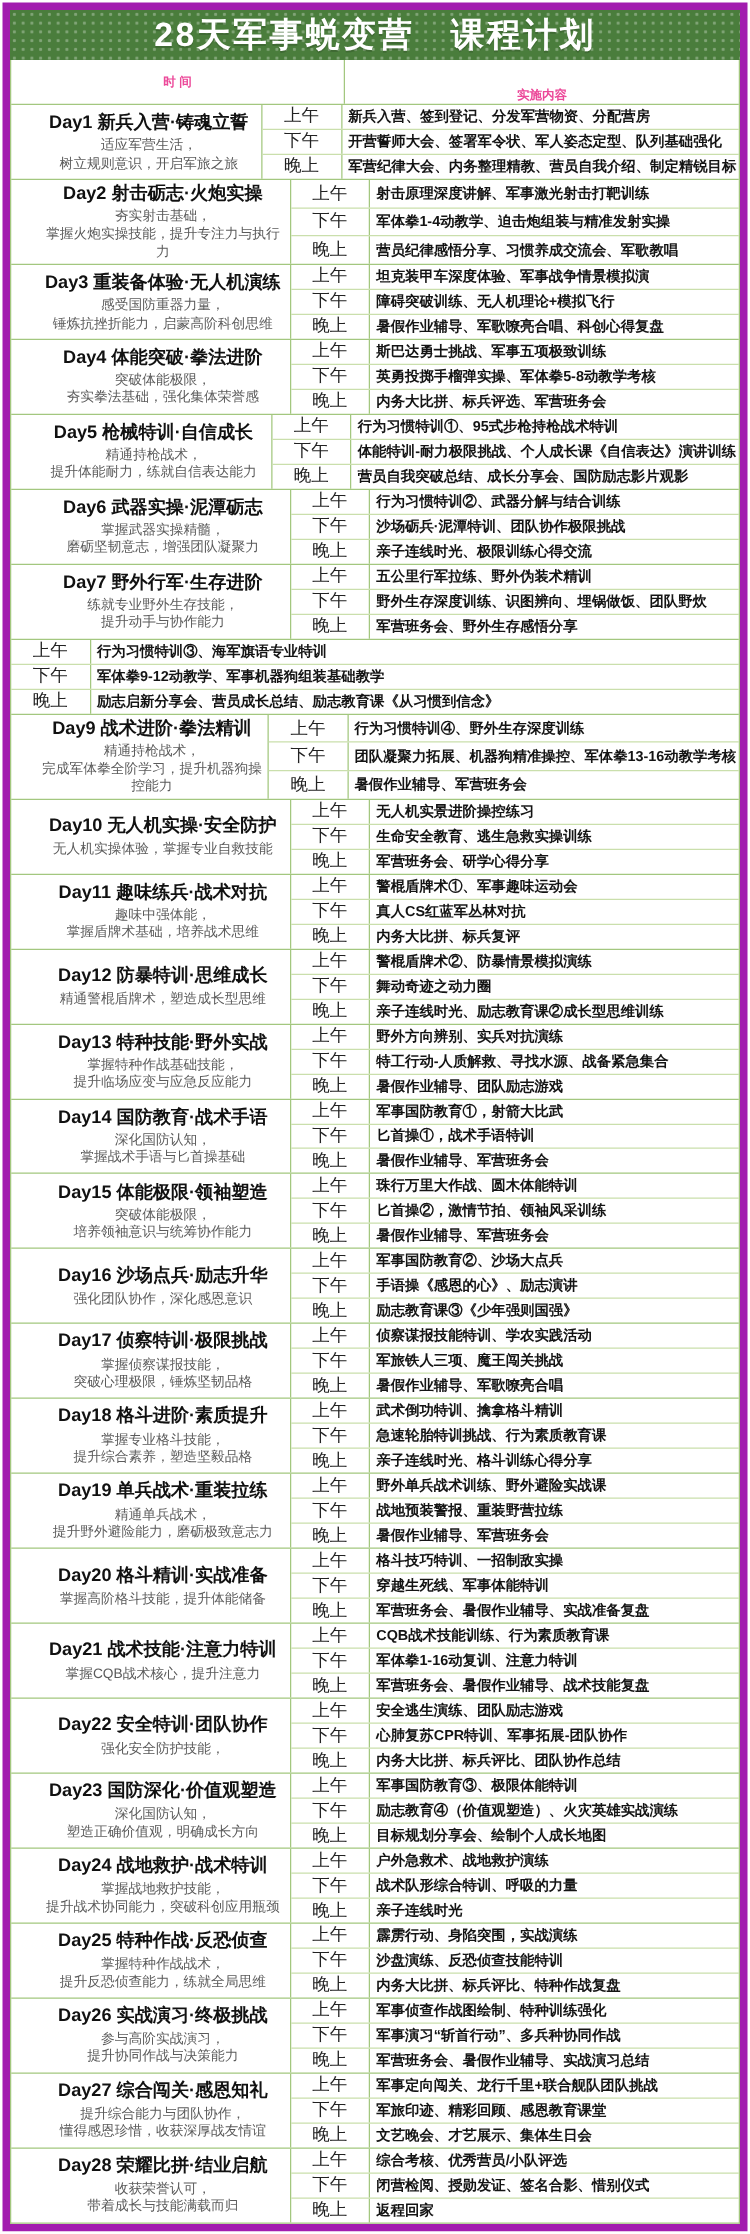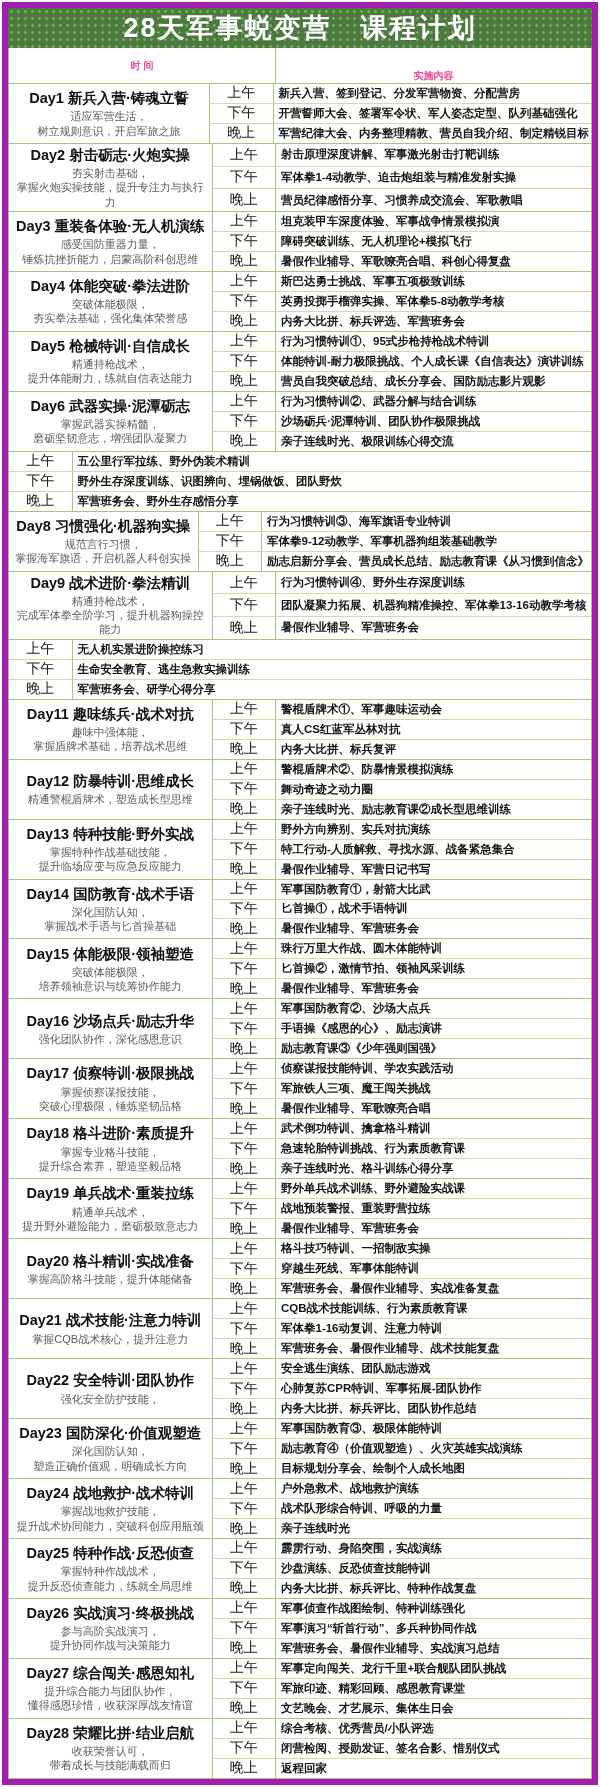--- a/index.html
+++ b/index.html
@@ -51,20 +51,21 @@
     border-bottom: 1.5px solid #a3c77f;
   }
   .day-block:last-child { border-bottom: none; }
   .day-cell {
     width: 203.5px;
     border-right: 1.5px solid #a3c77f;
     display: flex; flex-direction: column;
     align-items: center; justify-content: center;
     padding: 2px 4px;
     text-align: center;
+    margin-left: 20px;
   }
   .day-title {
     font-weight: bold; font-size: 14.5px; color: #111;
     line-height: 1.25; white-space: nowrap;
   }
   .day-desc {
     font-size: 11px; color: #5b5b5b; line-height: 1.3; margin-top: 2px;
   }
   .rows { flex: 1; display: flex; flex-direction: column; }
   .row { flex: 1; display: flex; border-bottom: 1px solid #cadfac; min-height: 0; }
@@ -232,44 +233,44 @@
               <div class="content">沙场砺兵·泥潭特训、团队协作极限挑战</div>
             </div>
             <div class="row">
               <div class="time">晚上</div>
               <div class="content">亲子连线时光、极限训练心得交流</div>
             </div>
           </div>
   </div>
 
   <div class="day-block">
+    <div class="day-cell">
+      <div class="day-title">Day7 野外行军·生存进阶</div>
+      <div class="day-desc">
+              <div>练就专业野外生存技能，</div>
+              <div>提升动手与协作能力</div>
+            </div>
+    </div>
     <div class="rows">
             <div class="row">
               <div class="time">上午</div>
               <div class="content">五公里行军拉练、野外伪装术精训</div>
             </div>
             <div class="row">
               <div class="time">下午</div>
               <div class="content">野外生存深度训练、识图辨向、埋锅做饭、团队野炊</div>
             </div>
             <div class="row">
               <div class="time">晚上</div>
               <div class="content">军营班务会、野外生存感悟分享</div>
             </div>
           </div>
   </div>
 
   <div class="day-block">
-    <div class="day-cell">
-      <div class="day-title">Day8 习惯强化·机器狗实操</div>
-      <div class="day-desc">
-              <div>规范言行习惯，</div>
-              <div>掌握海军旗语，开启机器人科创实操</div>
-            </div>
-    </div>
     <div class="rows">
             <div class="row">
               <div class="time">上午</div>
               <div class="content">行为习惯特训③、海军旗语专业特训</div>
             </div>
             <div class="row">
               <div class="time">下午</div>
               <div class="content">军体拳9-12动教学、军事机器狗组装基础教学</div>
             </div>
             <div class="row">
@@ -297,20 +298,26 @@
               <div class="content">团队凝聚力拓展、机器狗精准操控、军体拳13-16动教学考核</div>
             </div>
             <div class="row">
               <div class="time">晚上</div>
               <div class="content">暑假作业辅导、军营班务会</div>
             </div>
           </div>
   </div>
 
   <div class="day-block">
+    <div class="day-cell">
+      <div class="day-title">Day10 无人机实操·安全防护</div>
+      <div class="day-desc">
+              <div>无人机实操体验，掌握专业自救技能</div>
+            </div>
+    </div>
     <div class="rows">
             <div class="row">
               <div class="time">上午</div>
               <div class="content">无人机实景进阶操控练习</div>
             </div>
             <div class="row">
               <div class="time">下午</div>
               <div class="content">生命安全教育、逃生急救实操训练</div>
             </div>
             <div class="row">
@@ -379,21 +386,21 @@
             <div class="row">
               <div class="time">上午</div>
               <div class="content">野外方向辨别、实兵对抗演练</div>
             </div>
             <div class="row">
               <div class="time">下午</div>
               <div class="content">特工行动-人质解救、寻找水源、战备紧急集合</div>
             </div>
             <div class="row">
               <div class="time">晚上</div>
-              <div class="content">暑假作业辅导、军营日记书写</div>
+              <div class="content">暑假作业辅导、团队励志游戏</div>
             </div>
           </div>
   </div>
 
   <div class="day-block">
     <div class="day-cell">
       <div class="day-title">Day14 国防教育·战术手语</div>
       <div class="day-desc">
               <div>深化国防认知，</div>
               <div>掌握战术手语与匕首操基础</div>

